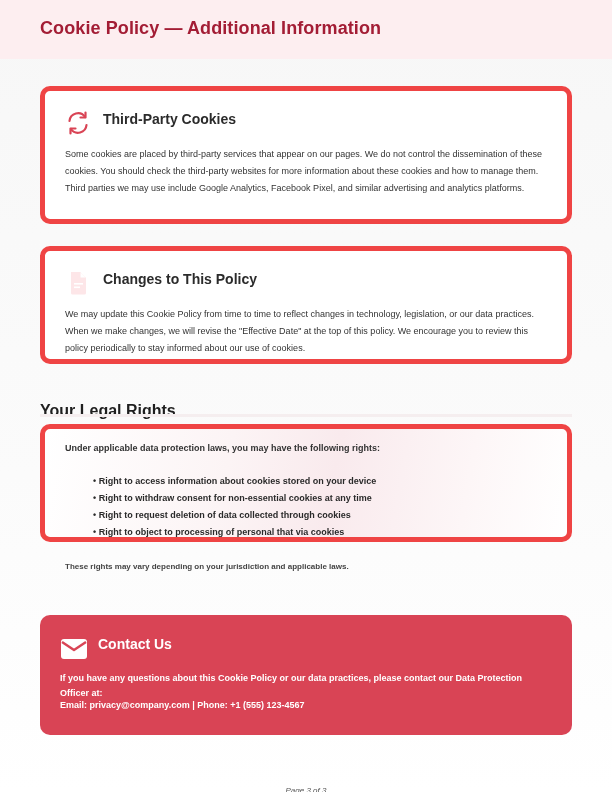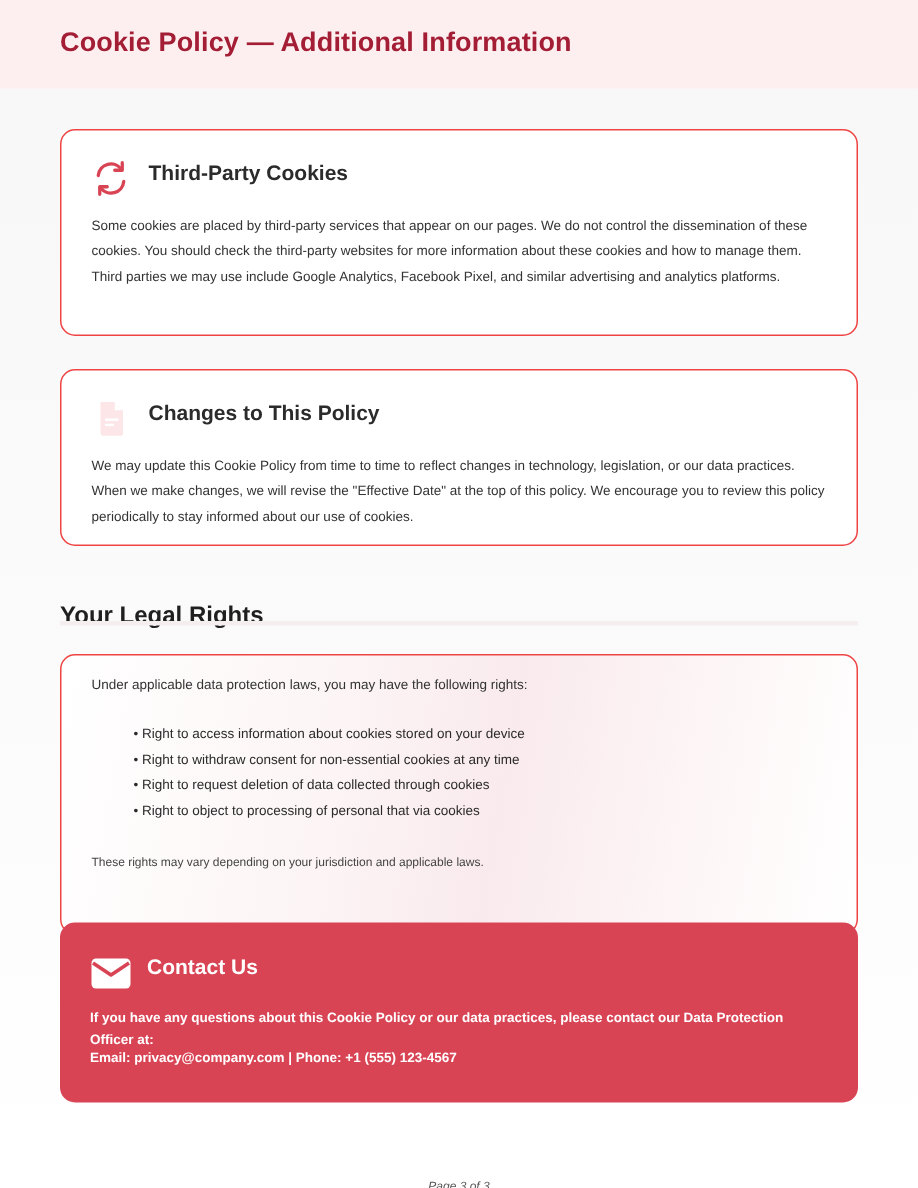--- a/index.html
+++ b/index.html
@@ -15,21 +15,21 @@
     position: absolute; left: 0; top: 0; width: 612px; height: 59px;
     background: #fdeef0;
   }
   .header h1 {
     position: absolute; left: 40px; top: 18px;
     font-size: 18px; font-weight: bold; color: #a31d35;
     letter-spacing: 0.1px;
   }
   .card {
     position: absolute; left: 40px; width: 532px;
-    background: #fff; border: 1px solid #ef4444; border-radius: 10px;
+    background: #fff; border: 5px solid #ef4444; border-radius: 10px;
   }
   .card .icon { position: absolute; left: 20px; width: 26px; height: 26px; }
   .card .title {
     position: absolute; left: 58px; font-size: 14px; font-weight: bold; color: #2b2b2b;
   }
   .card .body {
     position: absolute; left: 20px; right: 18px;
     font-size: 9px; line-height: 17px; color: #333;
   }
   #card-third { top: 86px; height: 138px; }
@@ -44,22 +44,23 @@
 
   .section-title {
     position: absolute; left: 40px; top: 390px;
     font-size: 16px; font-weight: bold; color: #1f1f1f; margin-top: 12px;
   }
   .section-rule {
     position: absolute; left: 40px; top: 414px; width: 532px; height: 3px;
     background: #f5eeef;
   }
   #card-rights {
-    top: 436px; height: 187px;
+    top: 424px; height: 118px;
     background: linear-gradient(100deg, #ffffff 0%, #fcf4f5 35%, #f9eaed 55%, #fdf6f7 80%, #ffffff 100%);
+    font-weight: bold;
   }
   #card-rights .intro { position: absolute; left: 20px; top: 14px; font-size: 9px; color: #333; }
   #card-rights ul { position: absolute; left: 20px; top: 44px; list-style: none; margin-left: 28px; }
   #card-rights li { font-size: 9px; line-height: 17px; color: #2a2a2a; }
   #card-rights li::before { content: "• "; }
   #card-rights .note { position: absolute; left: 20px; top: 133px; font-size: 8px; color: #444; }
 
   #card-contact {
     top: 615px; height: 120px; background: #d94455; border: none; color: #fff;
   }

